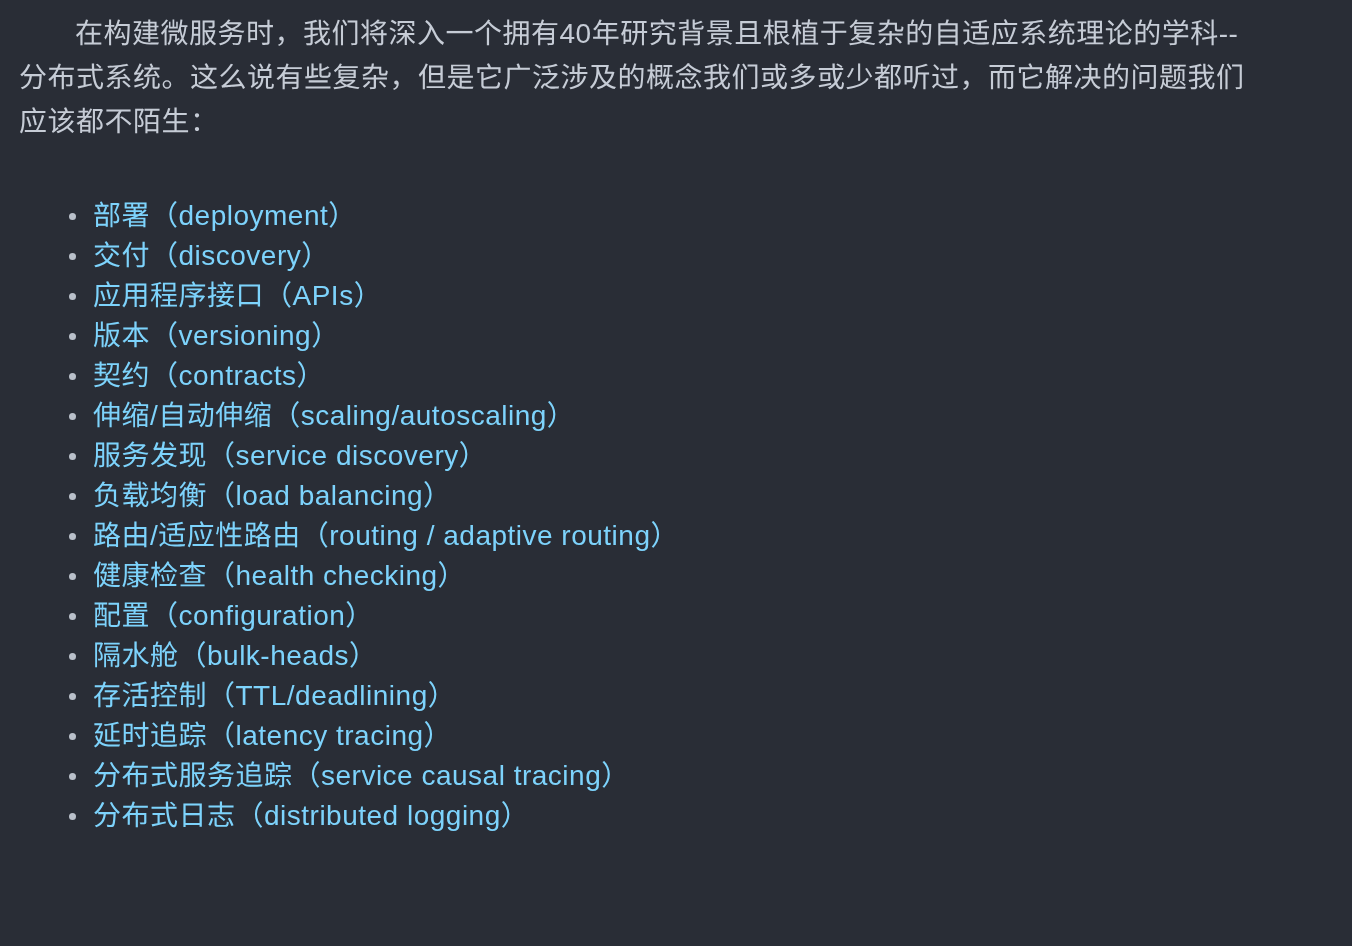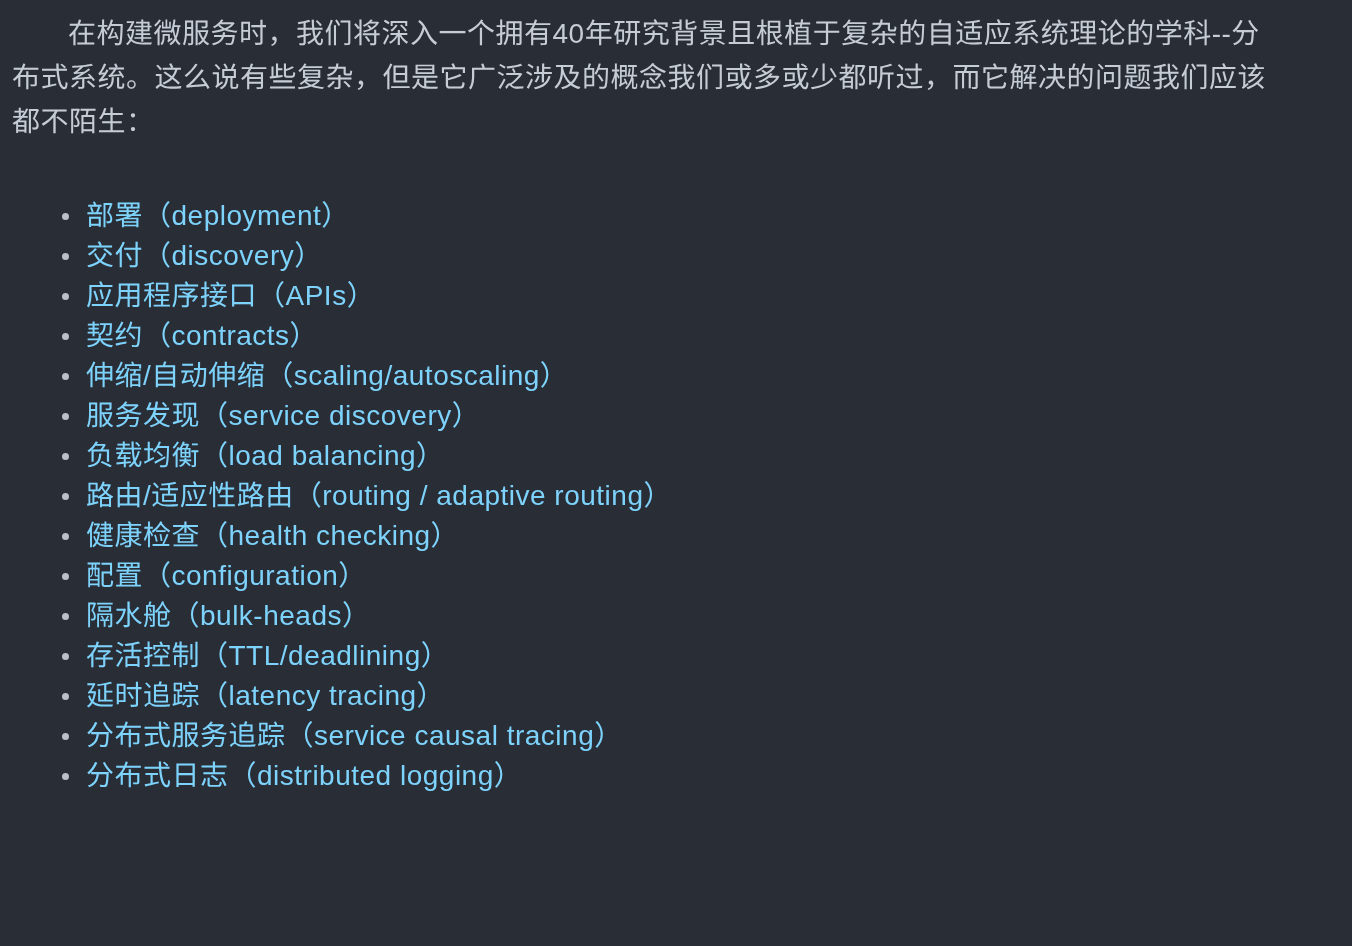--- a/index.html
+++ b/index.html
@@ -9,21 +9,21 @@
     overflow: hidden;
   }
   body {
     background: #292d36;
     color: #c6ccd6;
     font-family: "Liberation Sans", "DejaVu Sans", sans-serif;
   }
   .article {
     width: 1278px;
     height: 946px;
-    padding: 12px 12px 0 12px;
+    padding: 12px 12px 0 19px;
   }
   .intro {
     font-size: 28px;
     line-height: 44px;
     text-indent: 2em;
     letter-spacing: 0.5px;
     color: #c6ccd6;
   }
   ul.concepts {
     margin: 52px 0 0 0;
@@ -50,20 +50,21 @@
 </style>
 </head>
 <body>
 
 <main class="article">
   <p class="intro">在构建微服务时，我们将深入一个拥有40年研究背景且根植于复杂的自适应系统理论的学科--分布式系统。这么说有些复杂，但是它广泛涉及的概念我们或多或少都听过，而它解决的问题我们应该都不陌生：</p>
   <ul class="concepts">
     <li>部署（deployment）</li>
     <li>交付（discovery）</li>
     <li>应用程序接口（APIs）</li>
+    <li>版本（versioning）</li>
     <li>契约（contracts）</li>
     <li>伸缩/自动伸缩（scaling/autoscaling）</li>
     <li>服务发现（service discovery）</li>
     <li>负载均衡（load balancing）</li>
     <li>路由/适应性路由（routing / adaptive routing）</li>
     <li>健康检查（health checking）</li>
     <li>配置（configuration）</li>
     <li>隔水舱（bulk-heads）</li>
     <li>存活控制（TTL/deadlining）</li>
     <li>延时追踪（latency tracing）</li>

